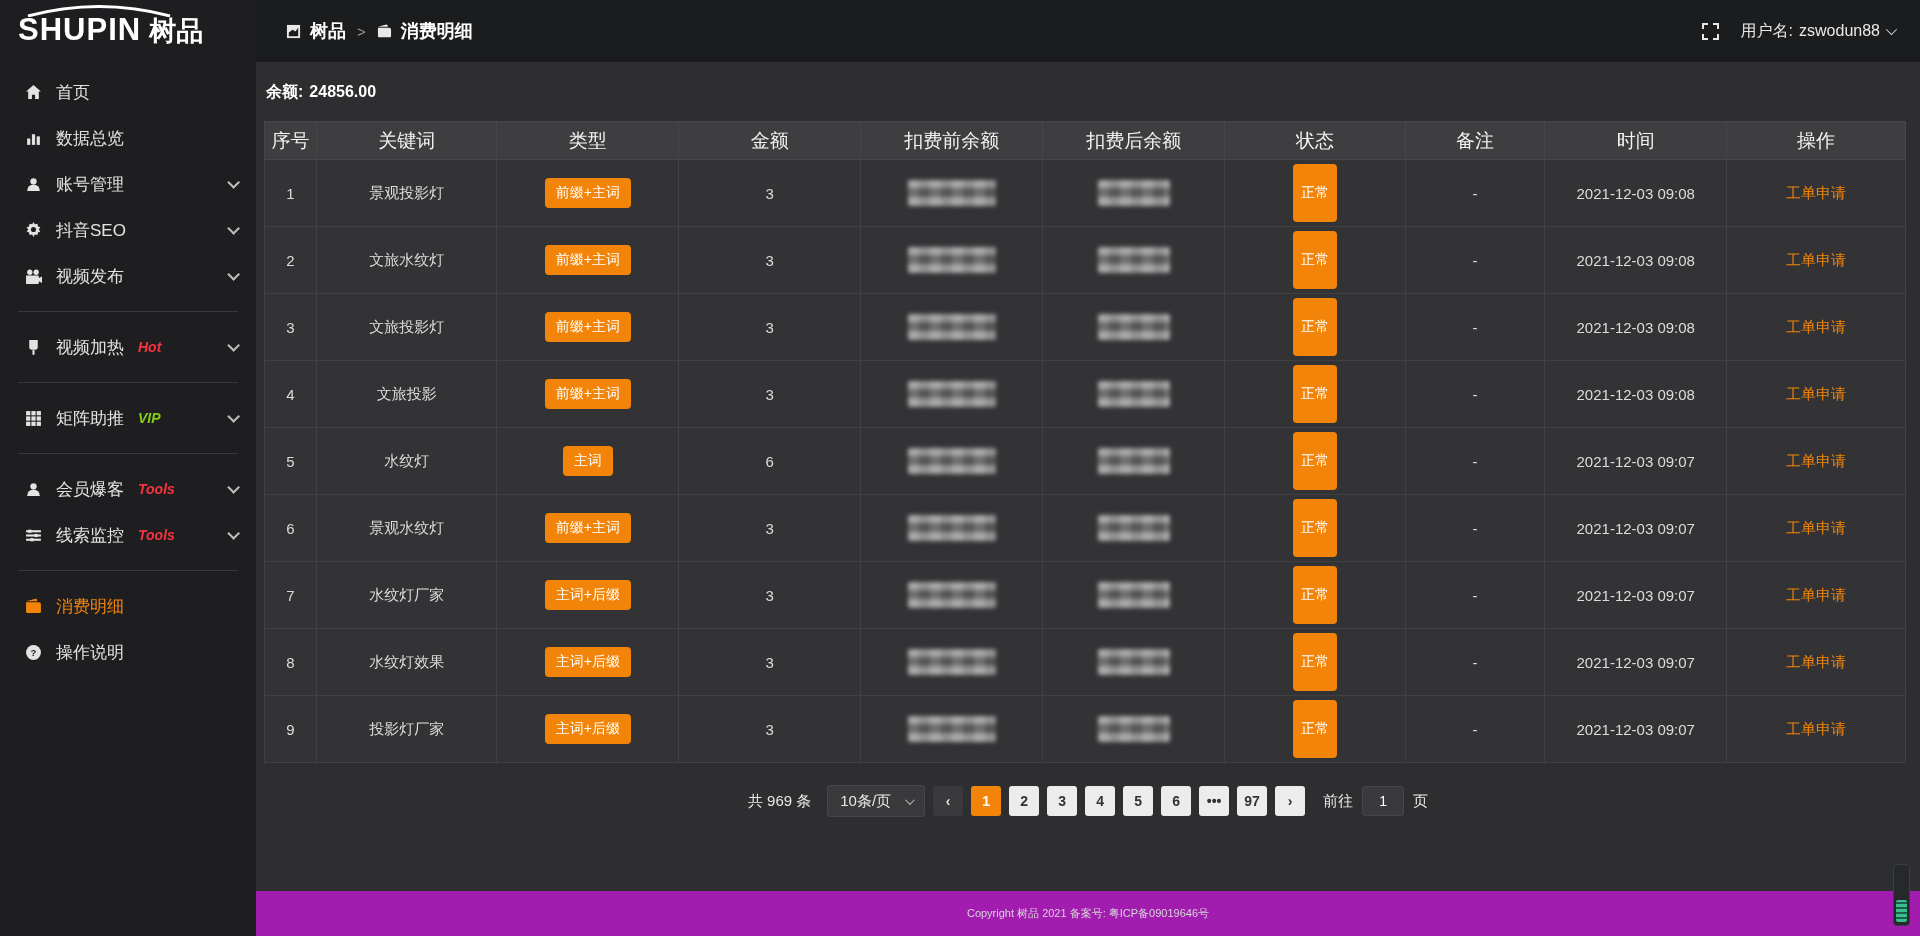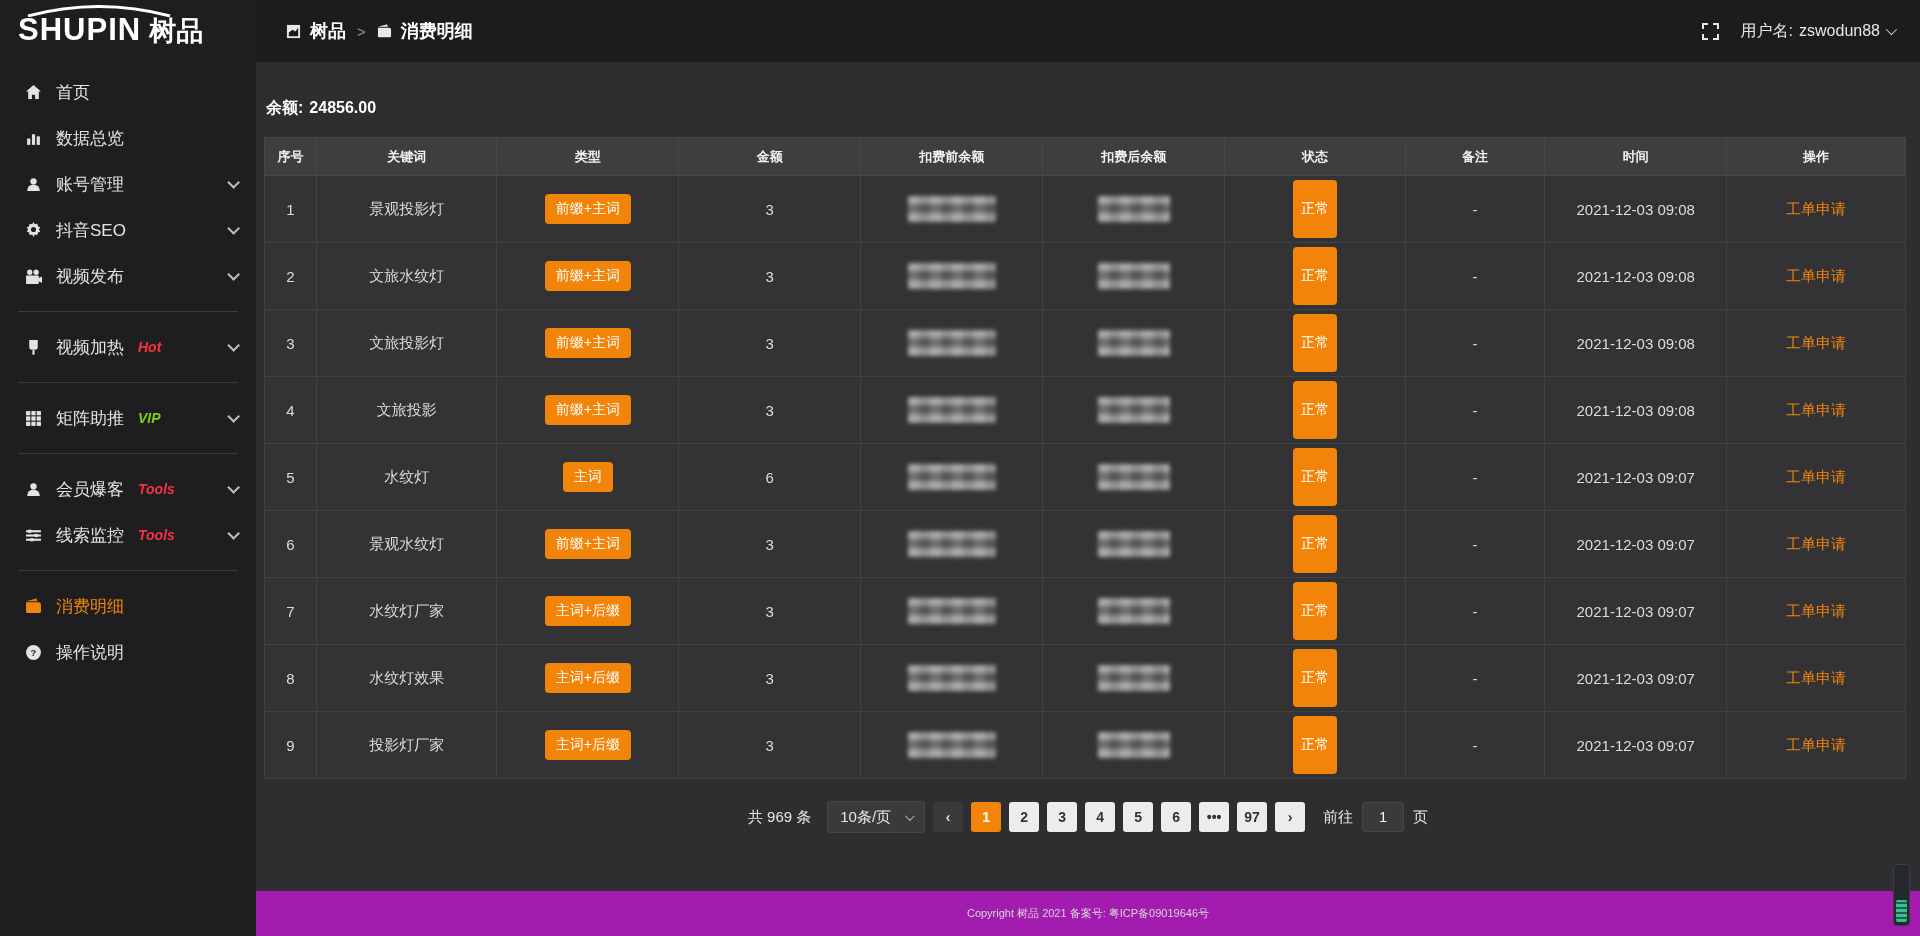--- a/index.html
+++ b/index.html
@@ -36,25 +36,25 @@
   .crumb .c-icon svg { width:15px; height:15px; fill:#e8e8e8; display:block; }
   .crumb-sep { color:#9a9a9a; font-size:15px; font-weight:400; margin:0 2px; }
   .top-right { margin-left:auto; display:flex; align-items:center; gap:22px; color:#e8e8e8; }
   .fs-icon svg { width:17px; height:17px; display:block; }
   .username { font-size:16px; display:flex; align-items:center; gap:6px; cursor:pointer; }
   .user-chevron { width:8px; height:8px; border-right:1.5px solid #cfcfcf; border-bottom:1.5px solid #cfcfcf;
     transform:rotate(45deg) translateY(-2px); }
 
   
   .content { position:absolute; left:256px; right:0; top:62px; bottom:45px; background:#2e2e30; }
-  .balance { padding:36px 0 18px 10px; color:#fff; font-size:16px; font-weight:700; }
+  .balance { padding:20px 0 18px 10px; color:#fff; font-size:16px; font-weight:700; }
   .balance b { margin-left:6px; }
 
   table.grid { border-collapse:collapse; table-layout:fixed; width:1642px; margin-left:8px; }
-  table.grid th { background:#3e3e41; color:#f2f2f2; font-size:13px; font-weight:700;
+  table.grid th { background:#3e3e41; color:#f2f2f2; font-size:19px; font-weight:400;
     height:38px; border:1px solid #47474a; }
   table.grid td { background:#333336; color:#dcdcdc; font-size:15px; text-align:center;
     height:67px; border:1px solid #414144; }
   .type-badge,.status-badge { display:inline-block; background:#f28509; color:#fff; font-size:14px;
     padding:6px 11px; border-radius:4px; cursor:default; }
   .status-badge { padding:20px 8px; }
   .redact { display:inline-block; height:26px; border-radius:2px; filter:blur(2px); opacity:.8;
     background:repeating-linear-gradient(90deg,#a8a8a8 0 11px,#7e7e7e 11px 22px),
                repeating-linear-gradient(0deg,rgba(255,255,255,.35) 0 9px,rgba(0,0,0,.25) 9px 18px);
     background-blend-mode:overlay; vertical-align:middle; }

